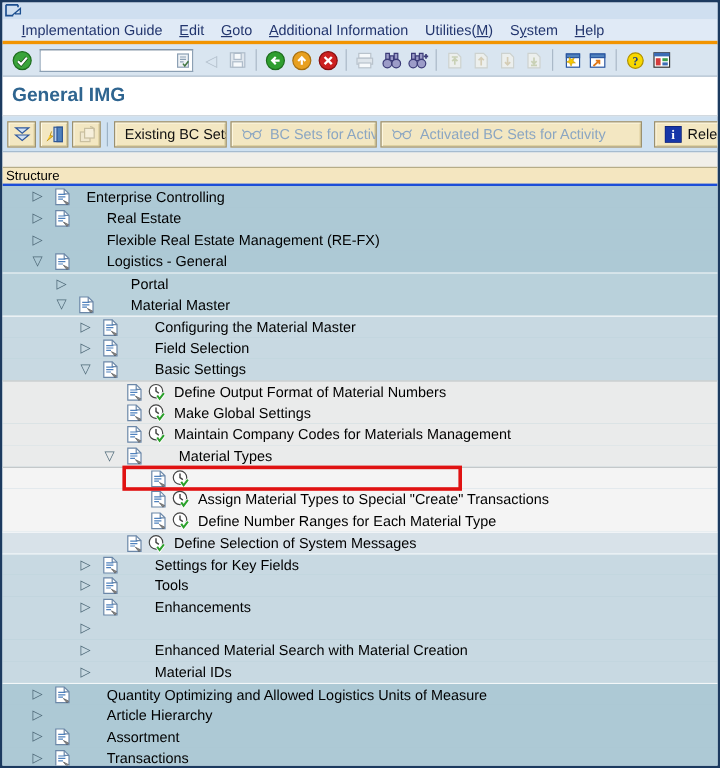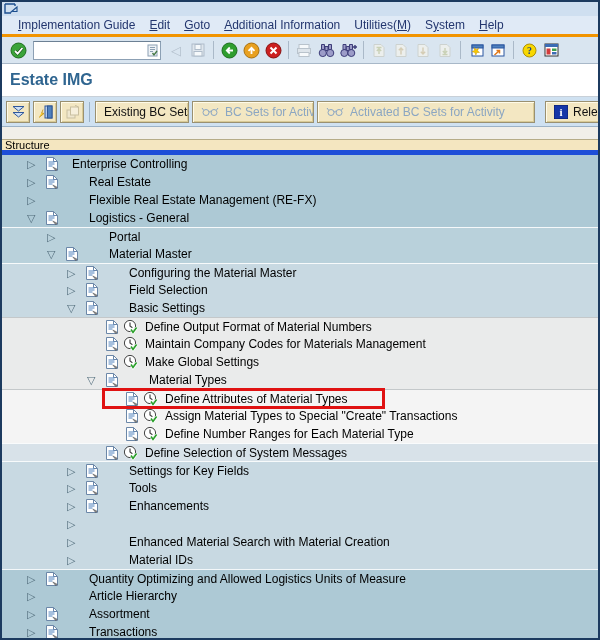--- a/index.html
+++ b/index.html
@@ -37,21 +37,21 @@
   }
   .app-icon-btn { width:24px; justify-content:center; margin-right:3px; box-shadow:inset 1px 1px 0 #fffbe8, inset -1px -1px 0 #d9cb96; }
   .app-txt-btn { padding:0 8px; margin-right:3px; font-size:12px; color:#111; gap:5px; overflow:hidden; box-shadow:inset 1px 1px 0 #fffbe8, inset -1px -1px 0 #d9cb96; }
   .app-txt-btn.disabled, .app-icon-btn.disabled { color:#8ba6c2; }
   .app-sep { width:1px; height:20px; background:#9cb2c6; margin:0 5px 0 2px; flex:none; }
   .app-gap { width:7px; flex:none; }
   .glasses { color:#8ba6c2; display:flex; }
 
   
   .gap-strip { height:13px; background:#f1efe9; border-bottom:1px solid #b6ac88; }
-  .structure-header { height:15px; background:var(--c-tan,#f4e6c0); border-bottom:5px solid #1d4ed8; display:flex; align-items:center; padding-left:3px; }
+  .structure-header { height:15px; background:var(--c-tan,#f4e6c0); border-bottom:2px solid #1d4ed8; display:flex; align-items:center; padding-left:3px; }
   .structure-header span { font-size:11px; color:#000; }
 
   
   .tree { background:#adc9d5; }
   .tree-row { position:relative; height:18px; font-size:12px; }
   .band-a { background:var(--c-band-a,#adc9d5); }
   .band-b { background:var(--c-band-b,#b9d1db); }
   .band-c { background:var(--c-band-c,#c8d9e2); }
   .band-d { background:var(--c-band-d,#eaebeb); }
   .band-e { background:var(--c-band-e,#f4f4f4); }
@@ -206,21 +206,21 @@
         <span class="ico" style="line-height: 0;"><svg width="15" height="14" viewBox="0 0 15 14">
             <rect x="1" y="1" width="13" height="12" fill="#fff" stroke="#333"></rect>
             <rect x="1" y="1" width="13" height="3" fill="#3c6cb4"></rect>
             <rect x="2.5" y="5.5" width="4" height="6" fill="#d43c3c"></rect>
             <rect x="8" y="5.5" width="4.5" height="2.5" fill="#3ca04c"></rect>
             <rect x="8" y="9" width="4.5" height="2.5" fill="#3c6cb4"></rect>
           </svg></span>
       </span>
     </div>
   <div class="title-area">
-    <span class="page-title">Estate IMG</span>
+    <span class="page-title">General IMG</span>
   </div>
   <div class="app-toolbar" id="appToolbar">
       <span class="app-icon-btn">
         <span class="ico" style="line-height: 0;"><svg width="17" height="16" viewBox="0 0 17 16">
             <path d="M3 2.5l5.5 4.5L14 2.5z" fill="#cfe0f4" stroke="#30589c"></path>
             <path d="M3 8.5l5.5 4.5L14 8.5z" fill="#cfe0f4" stroke="#30589c"></path>
           </svg></span>
       </span>
       <span class="app-icon-btn">
         <span class="ico" style="line-height: 0;"><svg width="17" height="16" viewBox="0 0 17 16">
@@ -373,36 +373,36 @@
             <path d="M8.5 1.5v4h4" fill="none" stroke="#6b87a8"></path>
             <path d="M3.5 6h6M3.5 8h6M3.5 10h4" stroke="#4f81bd"></path>
             <path d="M7.8 11l4.4 2.2-1.4 1.5z" fill="#8a8a8a" stroke="#4a4a4a" stroke-width=".5"></path>
           </svg></span>
         <span class="tr-clock" style="left: 121px;"><svg width="16" height="16" viewBox="0 0 16 16">
             <circle cx="7" cy="7" r="5.6" fill="#fff" stroke="#444"></circle>
             <path d="M7 3.6V7l2.4 1.7" fill="none" stroke="#444" stroke-width="1.2"></path>
             <path d="M8 10.6l2 2.8 3.6-4.8" fill="none" stroke="#fff" stroke-width="3"></path>
             <path d="M8 10.6l2 2.8 3.6-4.8" fill="none" stroke="#2aa02a" stroke-width="1.7"></path>
           </svg></span>
-        <span class="tr-label" style="left: 143px;">Maintain Company Codes for Materials Management</span>
+        <span class="tr-label" style="left: 143px;">Make Global Settings</span>
       </div>
       <div class="tree-row band-d">
         <span class="tr-doc" style="left: 103px;"><svg width="14" height="16" viewBox="0 0 14 16">
             <path d="M1.5 1.5h7l4 4v9h-11z" fill="#fff" stroke="#6b87a8"></path>
             <path d="M8.5 1.5v4h4" fill="none" stroke="#6b87a8"></path>
             <path d="M3.5 6h6M3.5 8h6M3.5 10h4" stroke="#4f81bd"></path>
             <path d="M7.8 11l4.4 2.2-1.4 1.5z" fill="#8a8a8a" stroke="#4a4a4a" stroke-width=".5"></path>
           </svg></span>
         <span class="tr-clock" style="left: 121px;"><svg width="16" height="16" viewBox="0 0 16 16">
             <circle cx="7" cy="7" r="5.6" fill="#fff" stroke="#444"></circle>
             <path d="M7 3.6V7l2.4 1.7" fill="none" stroke="#444" stroke-width="1.2"></path>
             <path d="M8 10.6l2 2.8 3.6-4.8" fill="none" stroke="#fff" stroke-width="3"></path>
             <path d="M8 10.6l2 2.8 3.6-4.8" fill="none" stroke="#2aa02a" stroke-width="1.7"></path>
           </svg></span>
-        <span class="tr-label" style="left: 143px;">Make Global Settings</span>
+        <span class="tr-label" style="left: 143px;">Maintain Company Codes for Materials Management</span>
       </div>
       <div class="tree-row band-d">
         <span class="tr-arrow" style="left: 85px;">▽</span>
         <span class="tr-doc" style="left: 103px;"><svg width="14" height="16" viewBox="0 0 14 16">
             <path d="M1.5 1.5h7l4 4v9h-11z" fill="#fff" stroke="#6b87a8"></path>
             <path d="M8.5 1.5v4h4" fill="none" stroke="#6b87a8"></path>
             <path d="M3.5 6h6M3.5 8h6M3.5 10h4" stroke="#4f81bd"></path>
             <path d="M7.8 11l4.4 2.2-1.4 1.5z" fill="#8a8a8a" stroke="#4a4a4a" stroke-width=".5"></path>
           </svg></span>
         <span class="tr-label" style="left: 147px;">Material Types</span>
@@ -413,21 +413,20 @@
             <path d="M8.5 1.5v4h4" fill="none" stroke="#6b87a8"></path>
             <path d="M3.5 6h6M3.5 8h6M3.5 10h4" stroke="#4f81bd"></path>
             <path d="M7.8 11l4.4 2.2-1.4 1.5z" fill="#8a8a8a" stroke="#4a4a4a" stroke-width=".5"></path>
           </svg></span>
         <span class="tr-clock" style="left: 141px;"><svg width="16" height="16" viewBox="0 0 16 16">
             <circle cx="7" cy="7" r="5.6" fill="#fff" stroke="#444"></circle>
             <path d="M7 3.6V7l2.4 1.7" fill="none" stroke="#444" stroke-width="1.2"></path>
             <path d="M8 10.6l2 2.8 3.6-4.8" fill="none" stroke="#fff" stroke-width="3"></path>
             <path d="M8 10.6l2 2.8 3.6-4.8" fill="none" stroke="#2aa02a" stroke-width="1.7"></path>
           </svg></span>
-        <span class="tr-label" style="left: 163px;">Define Attributes of Material Types</span>
         <div class="hl-box"></div>
       </div>
       <div class="tree-row band-e">
         <span class="tr-doc" style="left: 123px;"><svg width="14" height="16" viewBox="0 0 14 16">
             <path d="M1.5 1.5h7l4 4v9h-11z" fill="#fff" stroke="#6b87a8"></path>
             <path d="M8.5 1.5v4h4" fill="none" stroke="#6b87a8"></path>
             <path d="M3.5 6h6M3.5 8h6M3.5 10h4" stroke="#4f81bd"></path>
             <path d="M7.8 11l4.4 2.2-1.4 1.5z" fill="#8a8a8a" stroke="#4a4a4a" stroke-width=".5"></path>
           </svg></span>
         <span class="tr-clock" style="left: 141px;"><svg width="16" height="16" viewBox="0 0 16 16">

